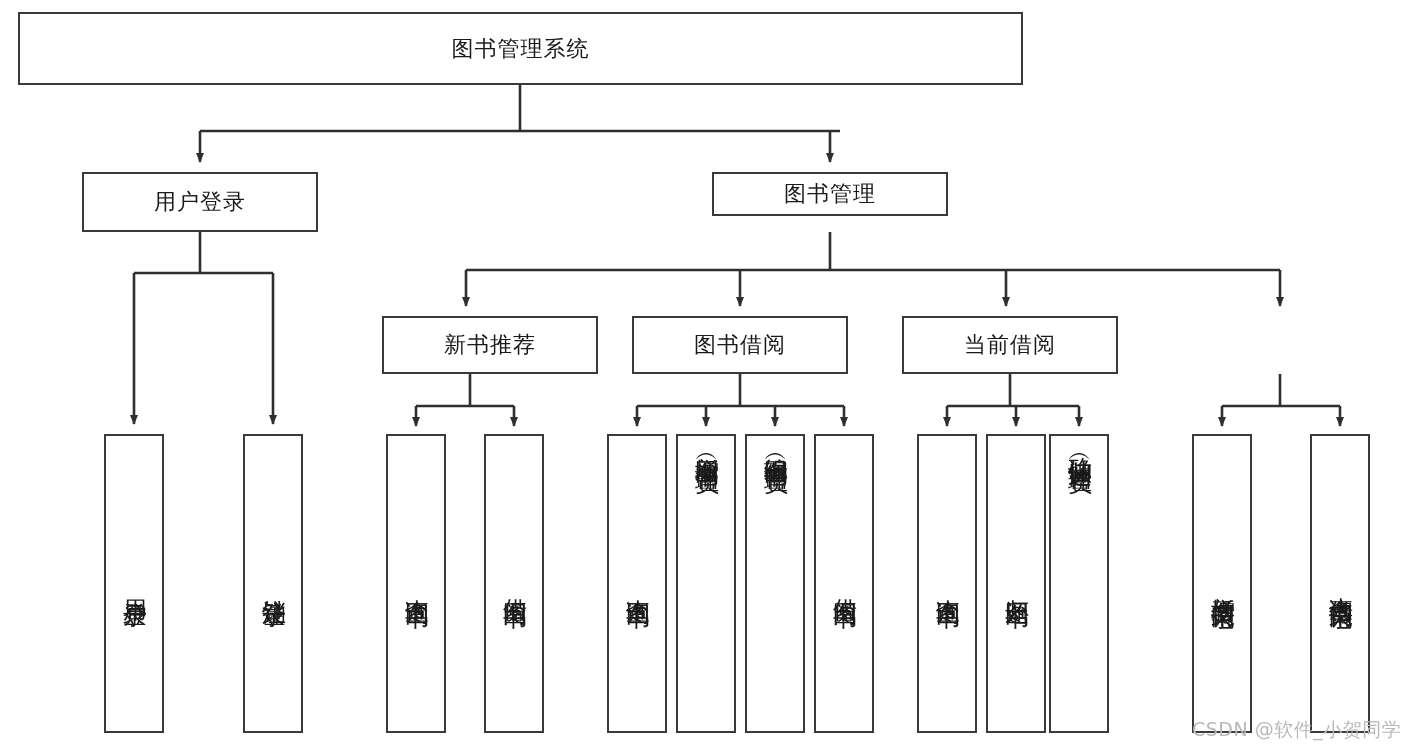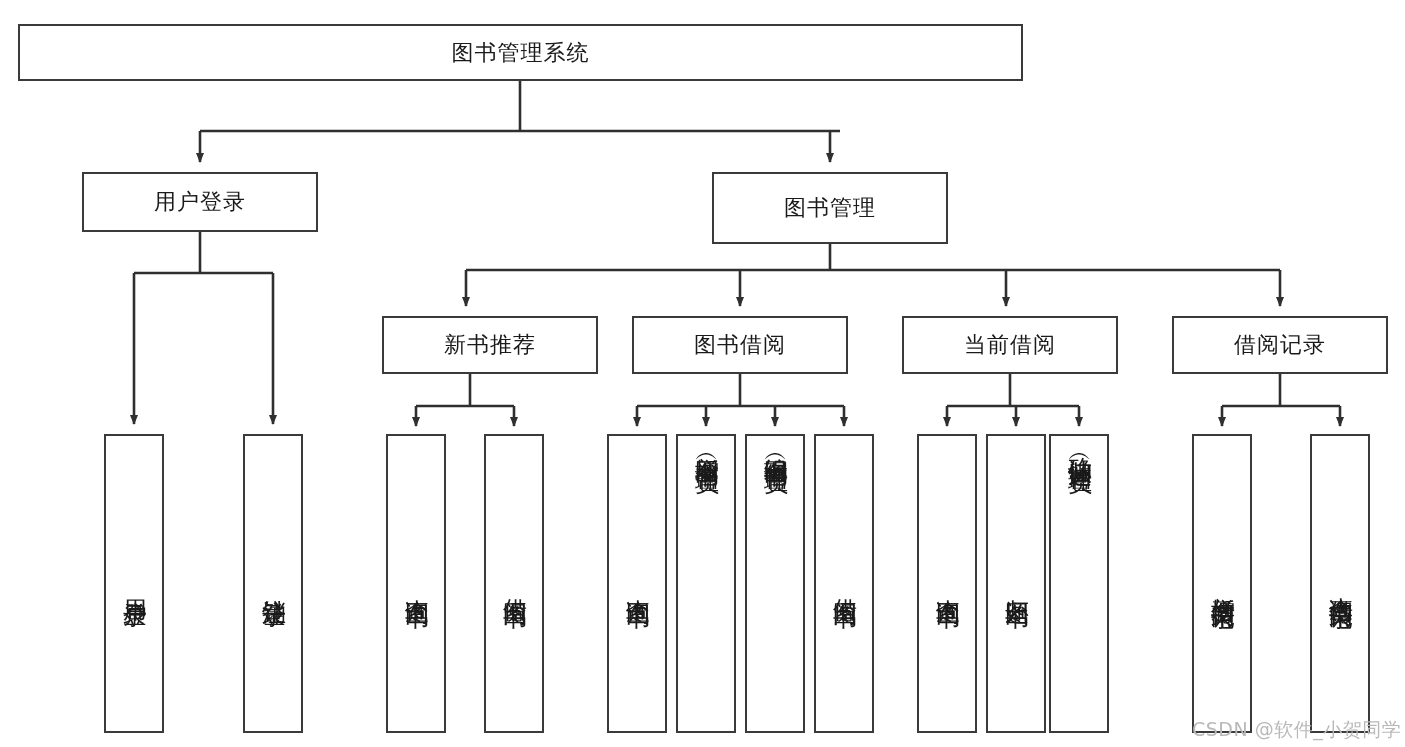--- a/index.html
+++ b/index.html
@@ -113,42 +113,39 @@
       <path d="M1016,406 L1016,426" marker-end="url(#arrow)"></path>
       <path d="M1079,406 L1079,426" marker-end="url(#arrow)"></path>
 
       <path d="M1280,374 L1280,406"></path>
       <path d="M1222,406 L1340,406"></path>
       <path d="M1222,406 L1222,426" marker-end="url(#arrow)"></path>
       <path d="M1340,406 L1340,426" marker-end="url(#arrow)"></path>
     </g>
   </svg>
 
-  <div class="node node-h" style="left: 18px; top: 24px; width: 1005px; height: 57px; text-align: center;">
+  <div class="node node-h" style="left: 18px; top: 12px; width: 1005px; height: 73px; text-align: center;">
     <span class="label">图书管理系统</span>
   </div>
 
   <div class="node node-h" style="left: 82px; top: 172px; width: 236px; height: 60px;">
     <span class="label">用户登录</span>
   </div>
-  <div class="node node-h" style="left: 712px; top: 172px; width: 236px; height: 72px;">
+  <div class="node node-h" style="left: 712px; top: 172px; width: 236px; height: 44px;">
     <span class="label">图书管理</span>
   </div>
 
   <div class="node node-h" style="left: 382px; top: 316px; width: 216px; height: 58px;">
     <span class="label">新书推荐</span>
   </div>
   <div class="node node-h" style="left: 902px; top: 316px; width: 216px; height: 58px;">
     <span class="label">当前借阅</span>
   </div>
   <div class="node node-h" style="left: 632px; top: 316px; width: 216px; height: 58px;">
     <span class="label">图书借阅</span>
-  </div>
-  <div class="node node-h" style="left: 1172px; top: 316px; width: 216px; height: 58px;">
-    <span class="label">借阅记录</span>
   </div>
 
   <div class="node node-v center-v" style="left: 104px; top: 434px; width: 60px; height: 299px;">
     <span class="label">用户登录</span>
   </div>
   <div class="node node-v center-v" style="left: 243px; top: 434px; width: 60px; height: 299px;">
     <span class="label">注销登录</span>
   </div>
   <div class="node node-v center-v" style="left: 386px; top: 434px; width: 60px; height: 299px;">
     <span class="label">查询图书</span>

